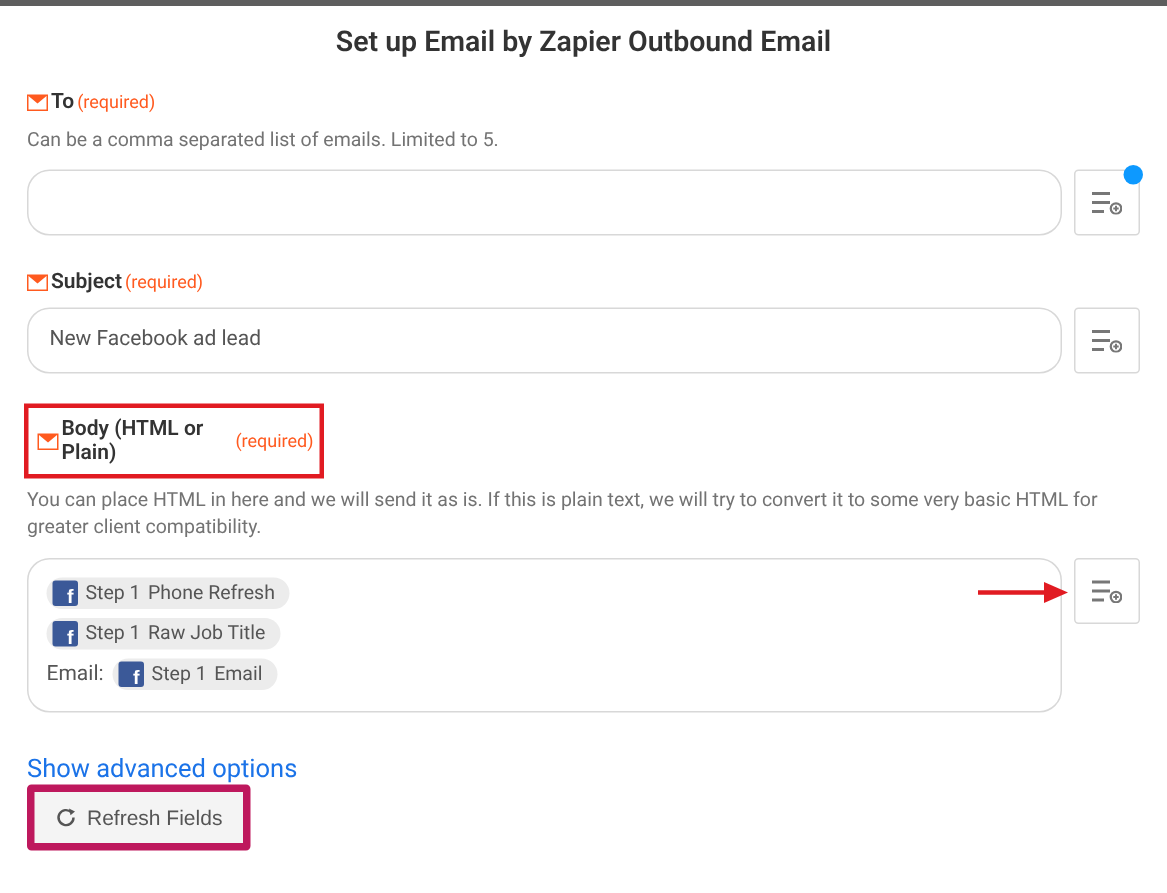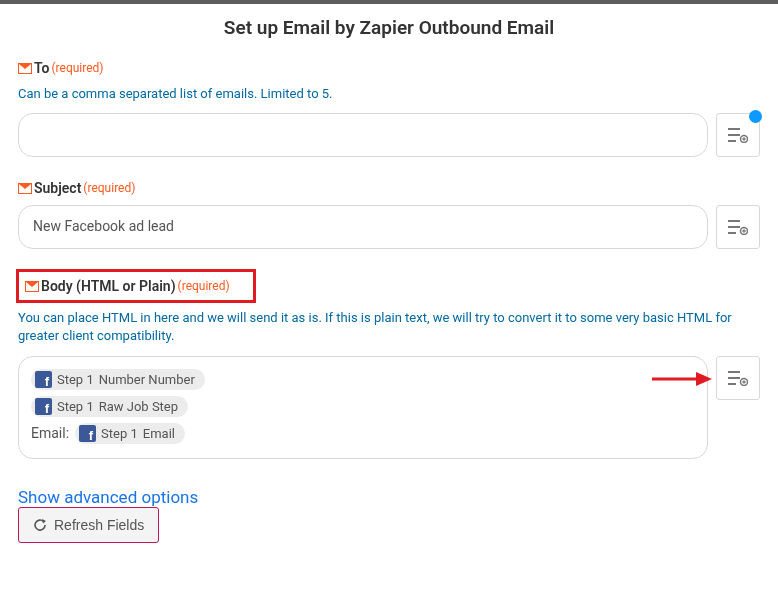--- a/index.html
+++ b/index.html
@@ -36,21 +36,21 @@
       display: flex;
       align-items: center;
       gap: 2px;
       margin-bottom: 6px;
       padding: 3px 4px 3px 0;
     }
     .field-label.highlighted {
       border: 3px solid #e11b22;
       padding: 6px 4px 6px 6px;
       display: inline-flex;
-      width: 240px;
+      width: 200px;
       margin-left: -2px;
     }
     .mail-icon {
       width: 14px;
       height: 11px;
       border: 1px solid #ff5a1f;
       position: relative;
       flex-shrink: 0;
     }
     .mail-icon::after {
@@ -67,21 +67,21 @@
     .label-text {
       font-weight: 600;
       font-size: 14px;
       color: #333;
     }
     .required-text {
       color: #ff5a1f;
       font-size: 12px;
     }
     .help-text {
-      color: #0369a1;
+      color: #737373;
       font-size: 13px;
       margin-bottom: 10px;
       line-height: 1.4;
     }
     .input-wrapper {
       display: flex;
       gap: 8px;
       position: relative;
     }
     .input-field {
@@ -126,21 +126,21 @@
     .advanced-link {
       color: #1b73e8;
       font-size: 17px;
       cursor: pointer;
       margin-top: 8px;
       margin-bottom: 0;
       display: inline-block;
     }
     .refresh-button {
       background: #f4f4f4;
-      border: 1px solid #be185d;
+      border: 5px solid #be185d;
       border-radius: 3px;
       padding: 9px 14px;
       font-size: 14px;
       color: #555;
       cursor: pointer;
       display: inline-flex;
       align-items: center;
       gap: 7px;
     }
     .refresh-icon-svg {
@@ -256,28 +256,28 @@
       <span class="label-text">Body (HTML or Plain)</span>
       <span class="required-text">(required)</span>
     </div>
     <div class="help-text">You can place HTML in here and we will send it as is. If this is plain text, we will try to convert it to some very basic HTML for greater client compatibility.</div>
     <div class="input-wrapper" style="position:relative;">
       <div class="input-field body-field">
         <div class="body-line">
           <span class="pill">
             <span class="fb-square"></span>
             <span>Step 1</span>
-            <span>Number Number</span>
+            <span>Phone Refresh</span>
           </span>
         </div>
         <div class="body-line">
           <span class="pill">
             <span class="fb-square"></span>
             <span>Step 1</span>
-            <span>Raw Job Step</span>
+            <span>Raw Job Title</span>
           </span>
         </div>
         <div class="body-line">
           <span class="body-prefix">Email:</span>
           <span class="pill">
             <span class="fb-square"></span>
             <span>Step 1</span>
             <span>Email</span>
           </span>
         </div>

